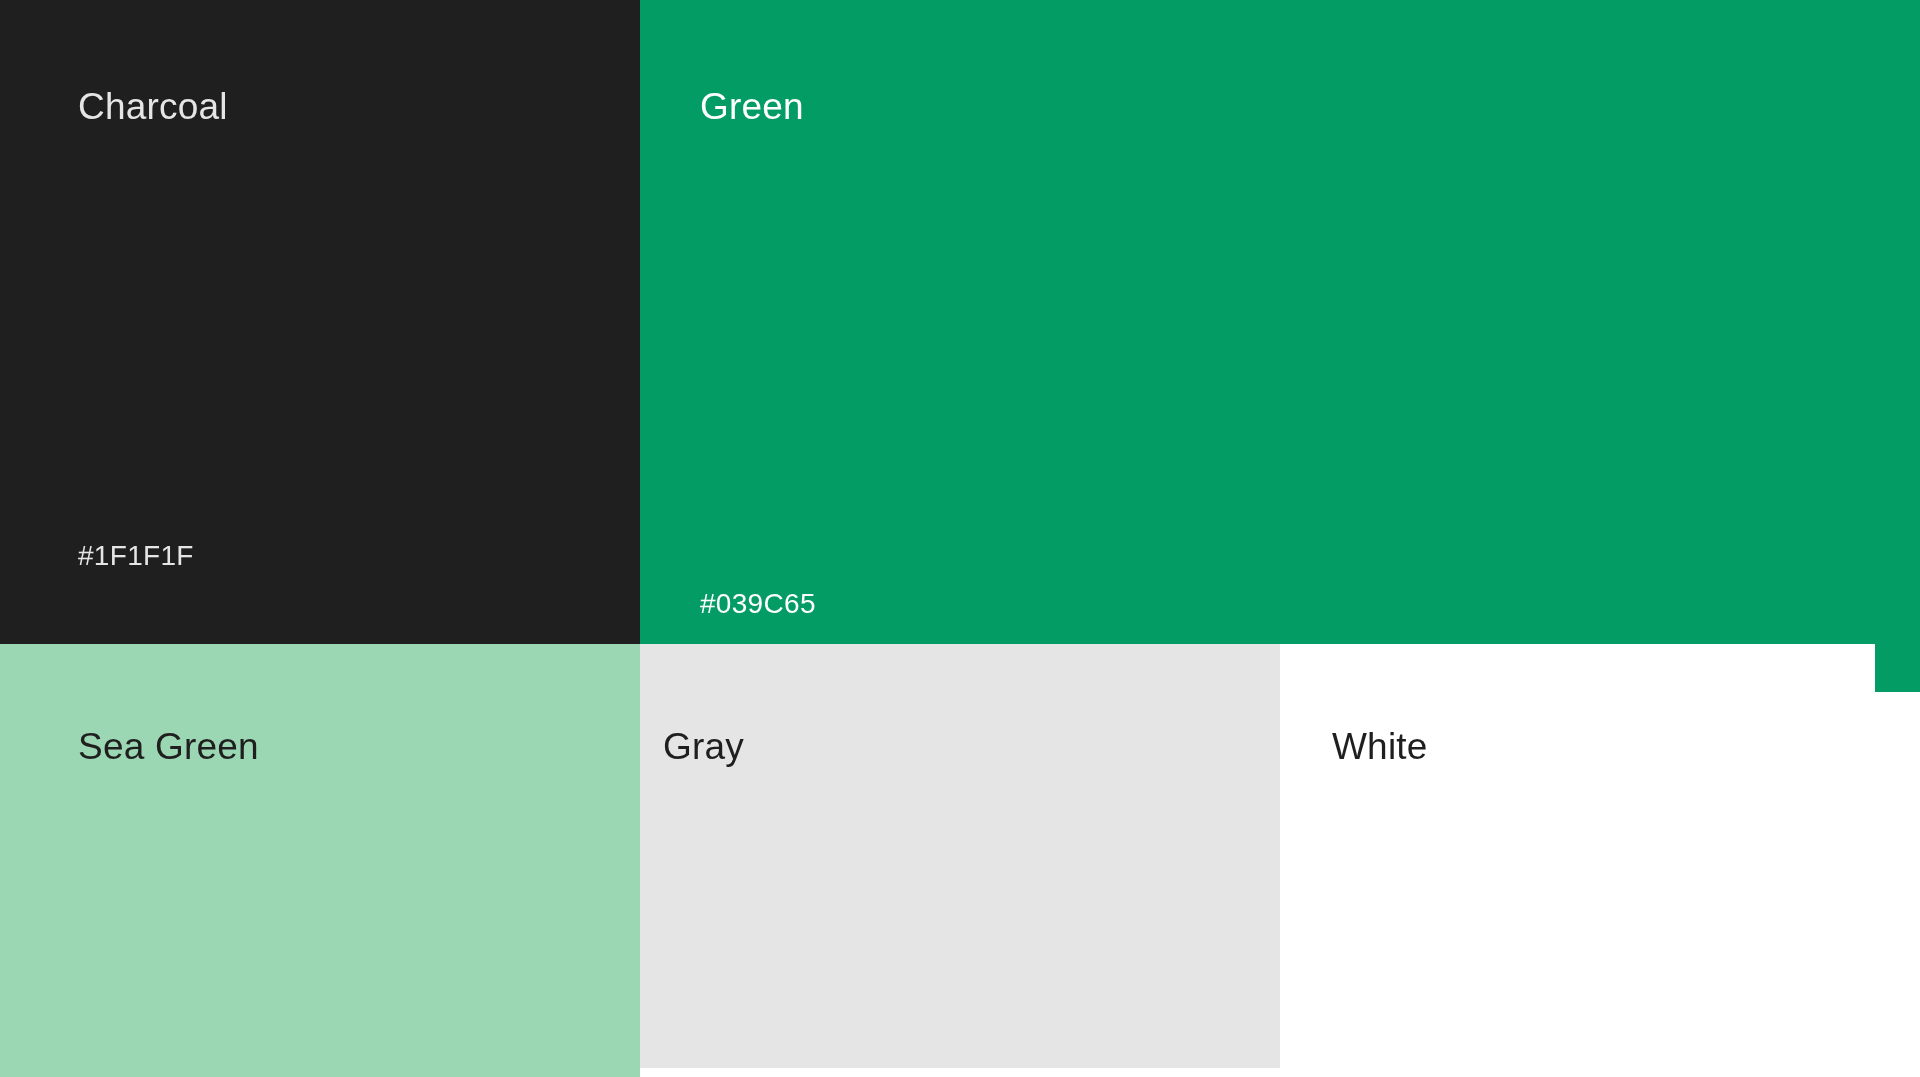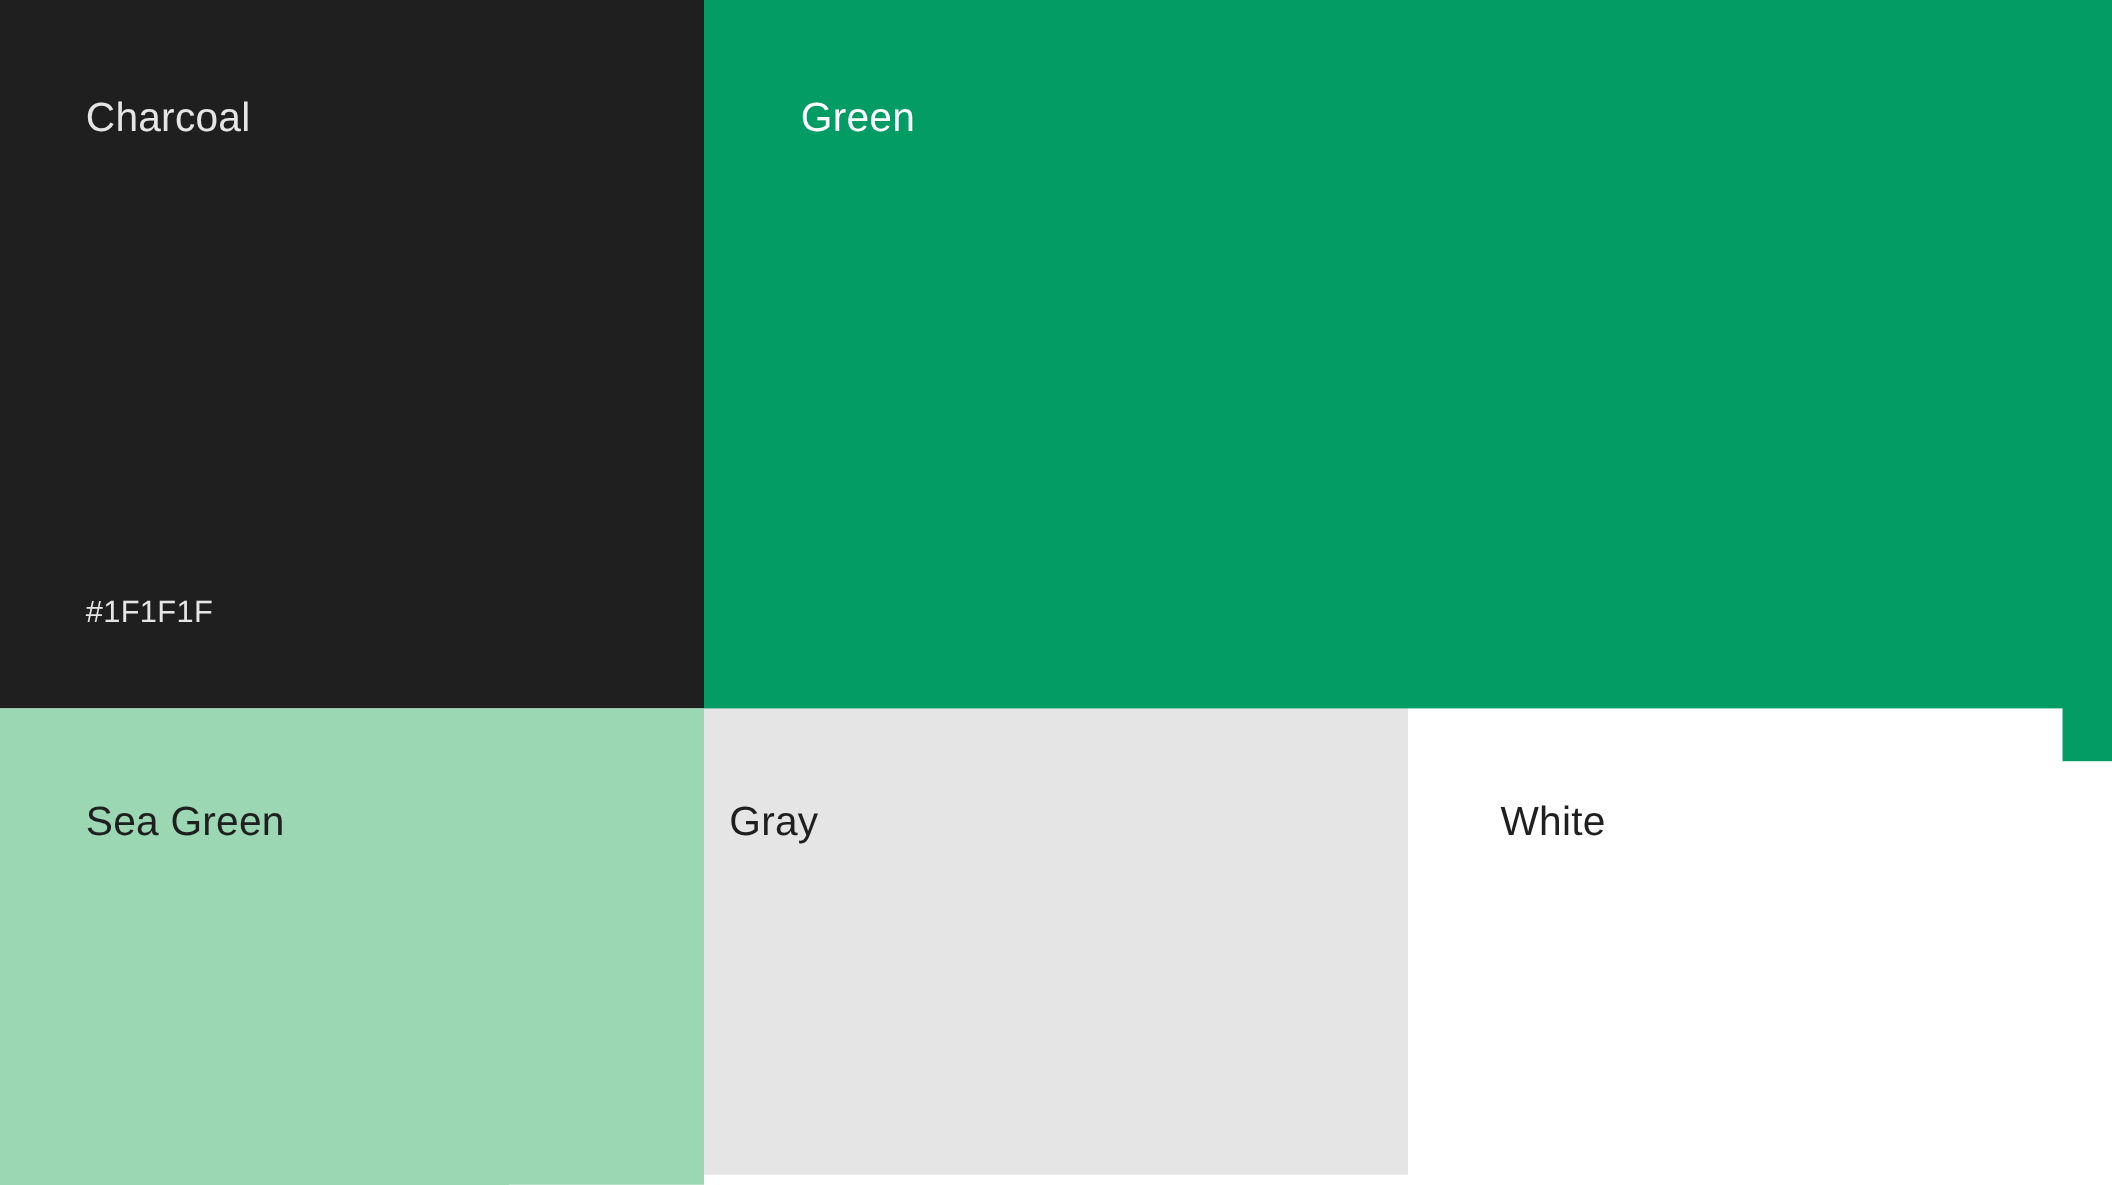--- a/index.html
+++ b/index.html
@@ -55,21 +55,21 @@
     padding: 88px 0 74px 78px;
   }
 
   .swatch-green {
     left: 640px;
     top: 0;
     width: 1280px;
     height: 692px;
     background: #039C65;
     color: #FFFFFF;
-    padding: 88px 0 74px 88px;
+    padding: 88px 0 74px 60px;
   }
 
   
   .swatch-seagreen {
     left: 0;
     top: 644px;
     width: 640px;
     height: 484px;
     background: #9CD7B4;
     color: #1F1F1F;
@@ -86,35 +86,36 @@
     padding: 84px 0 74px 74px;
   }
 
   .swatch-white {
     left: 1280px;
     top: 644px;
     width: 595px;
     height: 424px;
     background: #FFFFFF;
     color: #1F1F1F;
-    padding: 84px 0 74px 84px;
+    padding: 84px 0 74px 52px;
   }
 </style>
 </head>
 <body>
 
 <div id="palette">
 
   <div class="swatch swatch-charcoal" style="background: rgb(31, 31, 31); color: #e5e5e5;">
     <div class="swatch-name">Charcoal</div>
     <div class="swatch-hex">#1F1F1F</div>
   </div>
 
   <div class="swatch swatch-green" style="background: rgb(3, 156, 101); color: rgb(255, 255, 255);">
     <div class="swatch-name">Green</div>
+    <div class="swatch-hex">#039C65</div>
   </div>
 
   <div class="swatch swatch-seagreen" style="background: rgb(156, 215, 180); color: rgb(31, 31, 31);">
     <div class="swatch-name">Sea Green</div>
   </div>
 
   <div class="swatch swatch-gray" style="background: rgb(229, 229, 229); color: rgb(31, 31, 31); padding-left: 23px;">
     <div class="swatch-name">Gray</div>
   </div>
 

